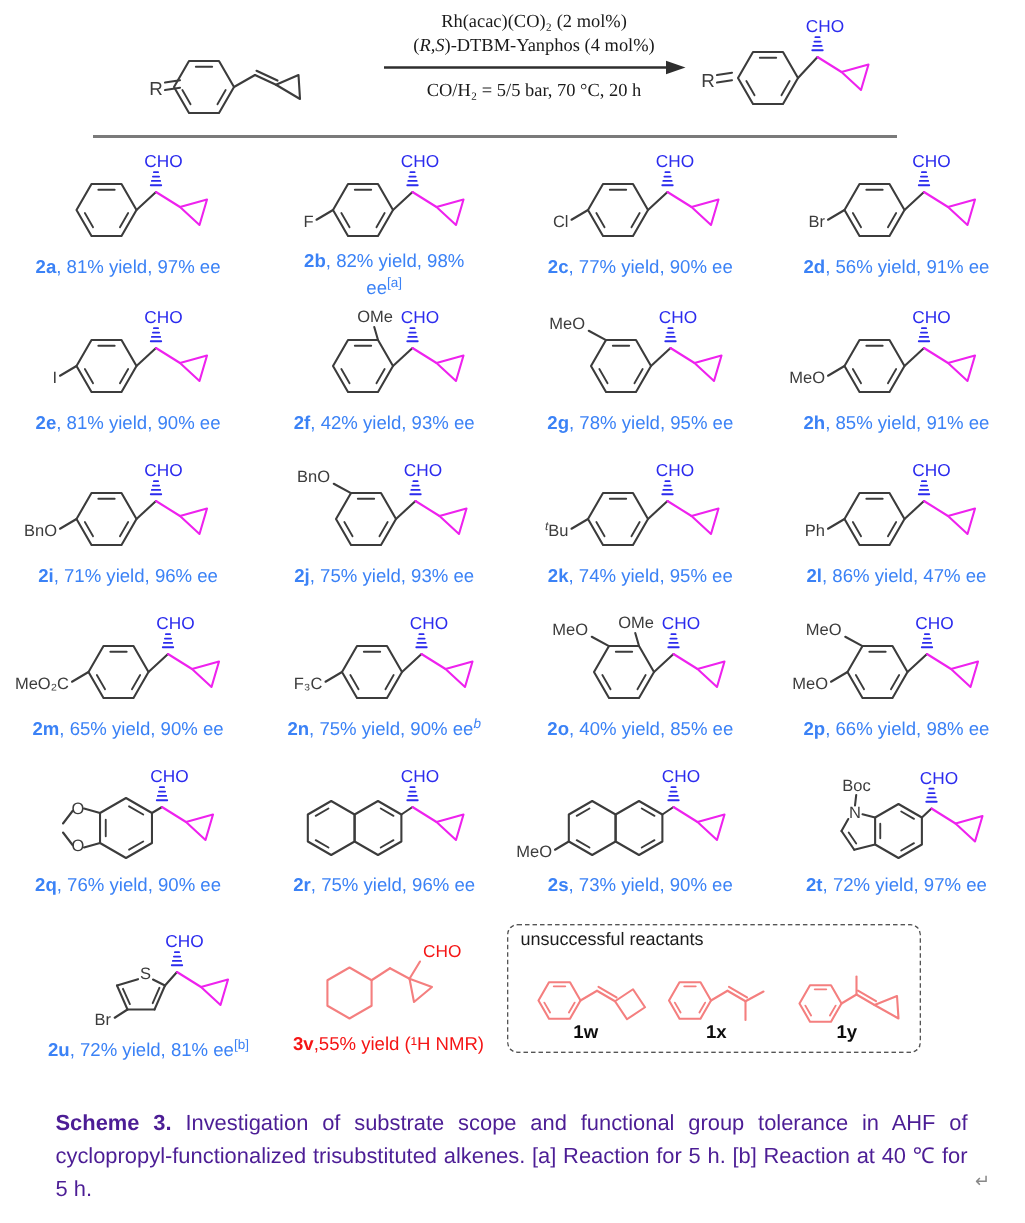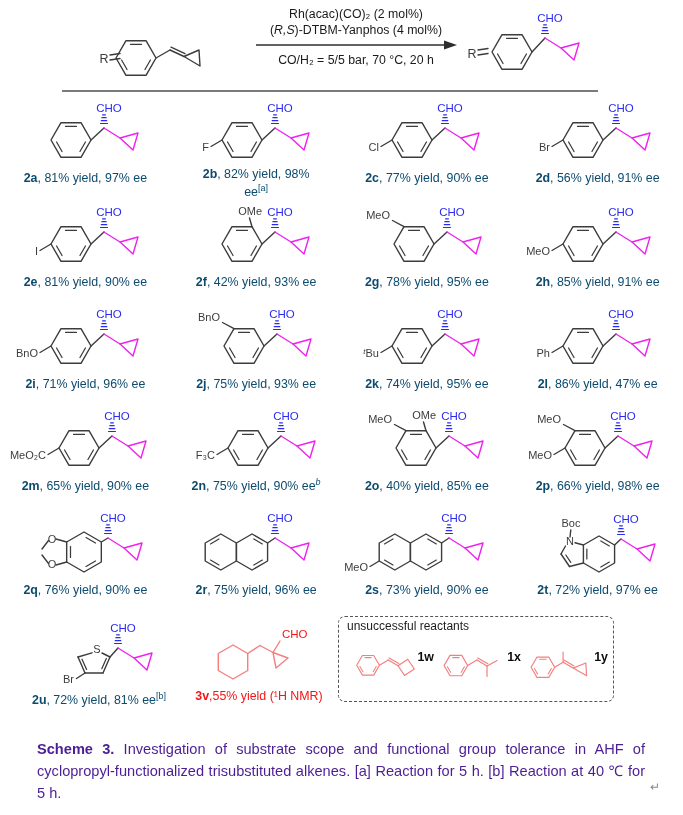--- a/index.html
+++ b/index.html
@@ -1,40 +1,40 @@
 <!DOCTYPE html>
 <html><head>
 <meta charset="utf-8">
 <style>
   html,body{margin:0;padding:0;background:#ffffff;}
   .page{position:relative;width:683px;height:815px;background:#fff;overflow:hidden;
         font-family:"Liberation Sans",sans-serif;color:#111;}
   .cond{position:absolute;left:248px;top:6px;width:216px;text-align:center;
-        font-size:12.3px;line-height:16px;color:#1a1a1a;}
+        font-size:12.3px;line-height:16px;color:#1a1a1a;font-family:Liberation Serif, serif;}
   .cond .arrow-wrap{margin:1px 0 1px 0;height:12px;}
   .divider{position:absolute;left:62px;top:90px;width:536px;height:2px;}
   .row{position:absolute;left:0;width:683px;display:flex;}
   .cell{width:170.75px;display:flex;flex-direction:column;align-items:center;}
   .struct{display:block;}
   .clabel{font-size:12.4px;line-height:14px;margin-top:1px;text-align:center;
-          white-space:nowrap;color:#0c4a6e;}
+          white-space:nowrap;color:#3b82f6;}
   .clabel b{font-weight:bold;}
   .clabel sup{font-size:9px;}
   .clabel sup.it{font-style:italic;}
   .wraplab{white-space:normal;max-width:124px;}
   .redlab{color:#f51515;}
   .redlab b{color:#f51515;}
   .row6{position:absolute;left:14px;top:616px;display:flex;}
   .cell-u{width:170px;display:flex;flex-direction:column;align-items:center;}
   .cell-v{width:150px;display:flex;flex-direction:column;align-items:center;}
   .ubox{width:276px;height:86px;border:1.6px dashed #555;border-radius:7px;
         margin-left:4px;box-sizing:border-box;padding:2px 4px 0 8px;}
   .ubox-title{font-size:12px;color:#1c1c1c;}
   .ubox-items{display:flex;margin-top:0px;}
-  .uitem{width:87px;display:flex;align-items:center;}
+  .uitem{width:87px;display:flex;flex-direction:column;align-items:center;}
   .ulabel{font-size:12.4px;font-weight:bold;color:#0d0d0d;margin-top:-2px;}
   .caption{position:absolute;left:37px;top:738px;width:608px;margin:0;
            font-size:14.6px;line-height:22px;color:#4c1d95;text-align:justify;}
   .caption b{font-weight:bold;}
   .returnmark{position:absolute;left:650px;top:780px;font-size:12px;color:#888;}
   svg text{font-family:"Liberation Sans",sans-serif;}
 </style>
 </head>
 <body>
 

